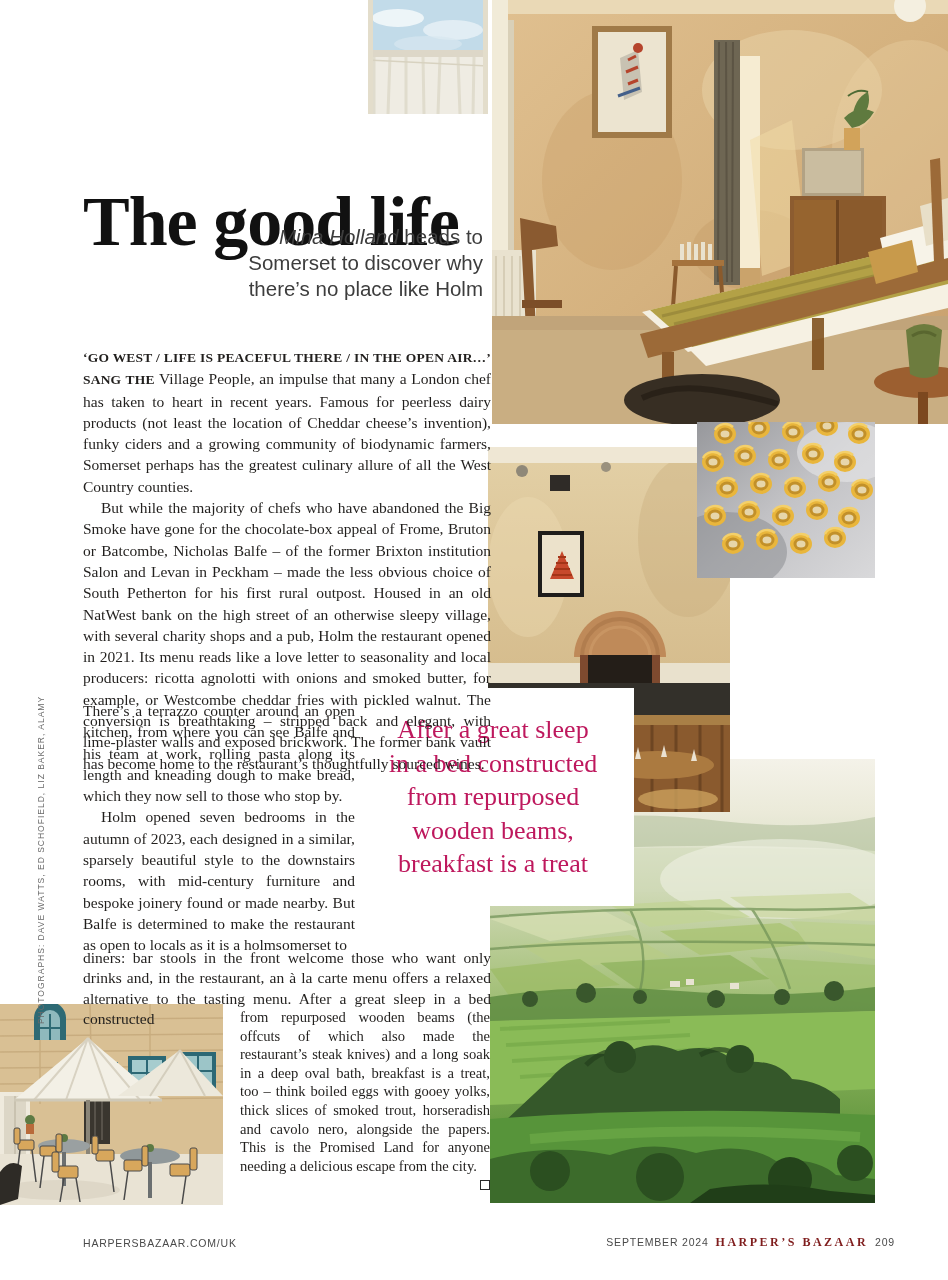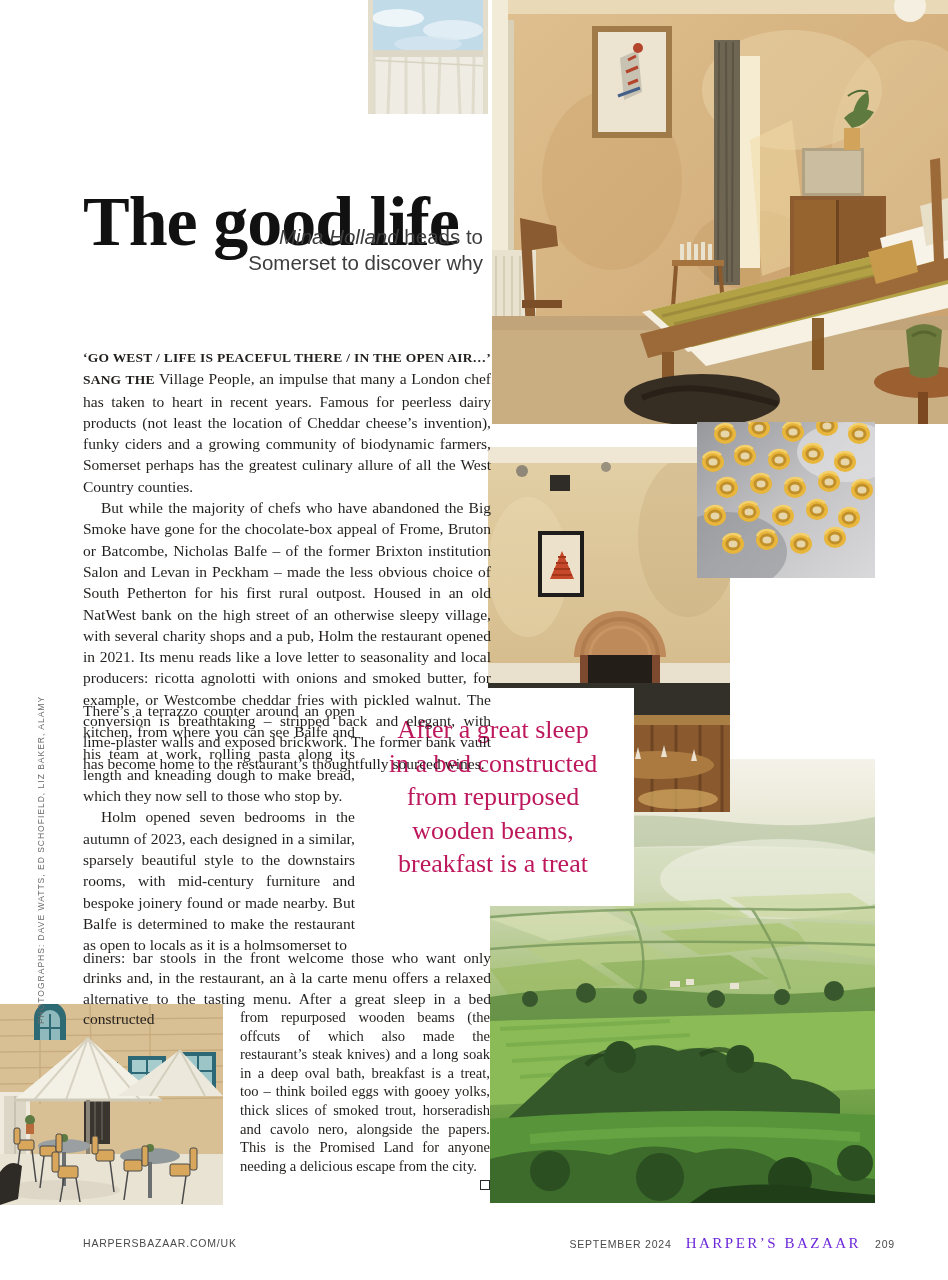--- a/index.html
+++ b/index.html
@@ -37,23 +37,23 @@
 
   .caption{position:absolute;left:750px;top:597px;width:140px;z-index:40;
            font-style:italic;font-size:13.5px;line-height:16.4px;color:#24221f;white-space:pre-line;}
 
   .vcredit{position:absolute;left:36px;top:860px;transform:rotate(-90deg) translateX(-50%);
            transform-origin:0 0;white-space:nowrap;z-index:40;
            font-family:"Liberation Sans",sans-serif;font-size:8.5px;letter-spacing:1px;color:#6a6a6a;}
 
   .footer-left{position:absolute;left:83px;top:1237px;z-index:40;
                font-family:"Liberation Sans",sans-serif;font-size:10.5px;letter-spacing:.8px;color:#4a4a4a;}
-  .footer-right{position:absolute;right:53px;top:1235px;z-index:40;display:flex;align-items:baseline;gap:14px;margin-left:48px;}
+  .footer-right{position:absolute;right:53px;top:1235px;z-index:40;display:flex;align-items:baseline;gap:7px;margin-left:48px;}
   .footer-date,.footer-page{font-family:"Liberation Sans",sans-serif;font-size:10.5px;letter-spacing:.8px;color:#4a4a4a;}
-  .footer-brand{font-family:"Liberation Serif",serif;font-weight:normal;font-size:15px;letter-spacing:2.5px;color:#6d28d9;}
+  .footer-brand{font-family:"Liberation Serif",serif;font-weight:bold;font-size:12px;letter-spacing:2.5px;color:#7f1d1d;}
 
   
   .ph-window{left:368px;top:0;width:120px;height:114px;z-index:10;}
   .ph-bedroom{left:492px;top:0;width:456px;height:424px;z-index:10;}
   .ph-dining{left:488px;top:447px;width:242px;height:365px;z-index:12;}
   .ph-pasta{left:697px;top:422px;width:178px;height:156px;z-index:20;}
   .ph-country{left:490px;top:759px;width:385px;height:444px;z-index:5;}
   .ph-terrace{left:0;top:1004px;width:223px;height:201px;z-index:10;}
 </style>
 </head>
@@ -420,20 +420,21 @@
       </g>
       <path d="M0,168 q10,-14 22,-6 l-4,33 L0,201 Z" fill="#2e2b26"></path>
     </svg>
   </div>
 
   <h1 class="title">The good life</h1>
 
   <div class="deck">
     <div class="deck-line l1"><em>Mina Holland</em><span> heads to</span></div>
     <div class="deck-line l2">Somerset to discover why</div>
+    <div class="deck-line l3">there’s no place like Holm</div>
   </div>
 
   <div class="body-block blk1">
     <p><span class="lead-caps">‘GO WEST / LIFE IS PEACEFUL THERE / IN THE OPEN AIR…’ SANG THE</span><span> Village People, an impulse that many a London chef has taken to heart in recent years. Famous for peerless dairy products (not least the location of Cheddar cheese’s invention), funky ciders and a growing community of biodynamic farmers, Somerset perhaps has the greatest culinary allure of all the West Country counties.</span></p>
     <p class="indent">But while the majority of chefs who have abandoned the Big Smoke have gone for the chocolate-box appeal of Frome, Bruton or Batcombe, Nicholas Balfe – of the former Brixton institution Salon and Levan in Peckham – made the less obvious choice of South Petherton for his first rural outpost. Housed in an old NatWest bank on the high street of an otherwise sleepy village, with several charity shops and a pub, Holm the restaurant opened in 2021. Its menu reads like a love letter to seasonality and local producers: ricotta agnolotti with onions and smoked butter, for example, or Westcombe cheddar fries with pickled walnut. The conversion is breathtaking – stripped back and elegant, with lime-plaster walls and exposed brickwork. The former bank vault has become home to the restaurant’s thoughtfully sourced wines.</p>
   </div>
 
   <div class="body-block blk2">
     <p>There’s a terrazzo counter around an open kitchen, from where you can see Balfe and his team at work, rolling pasta along its length and kneading dough to make bread, which they now sell to those who stop by.</p>
     <p class="indent">Holm opened seven bedrooms in the autumn of 2023, each designed in a similar, sparsely beautiful style to the downstairs rooms, with mid-century furniture and bespoke joinery found or made nearby. But Balfe is determined to make the restaurant as open to locals as it is a holmsomerset to</p>

